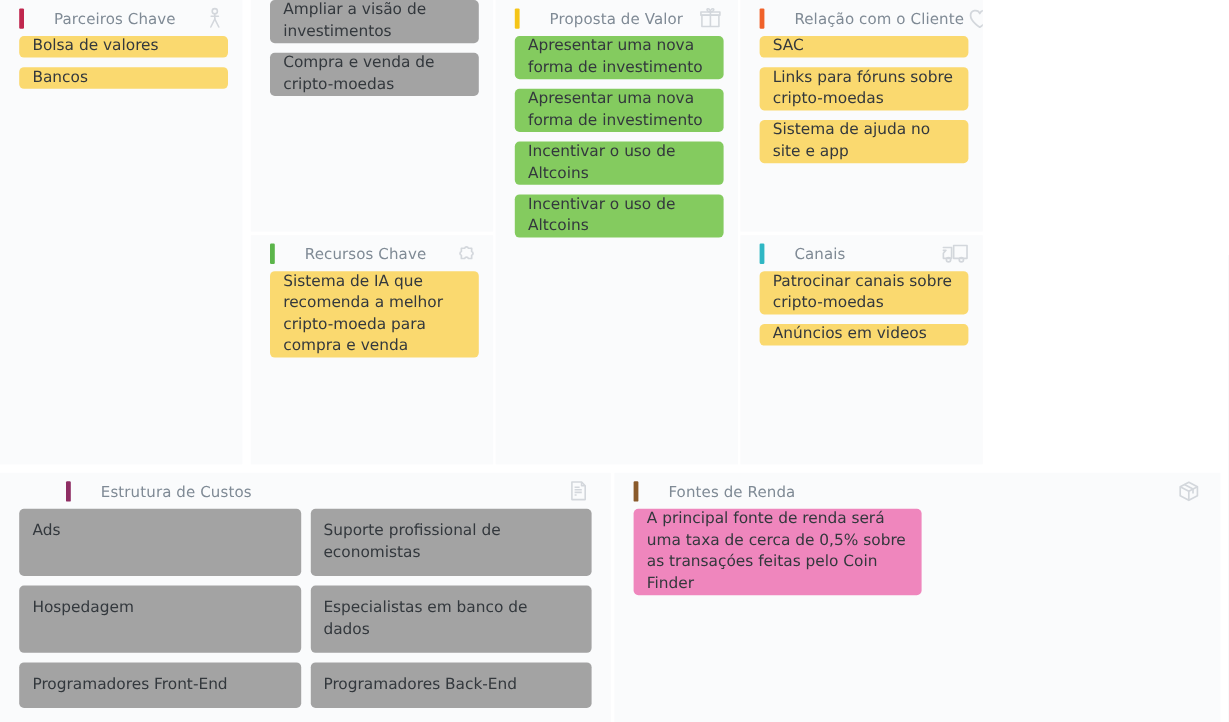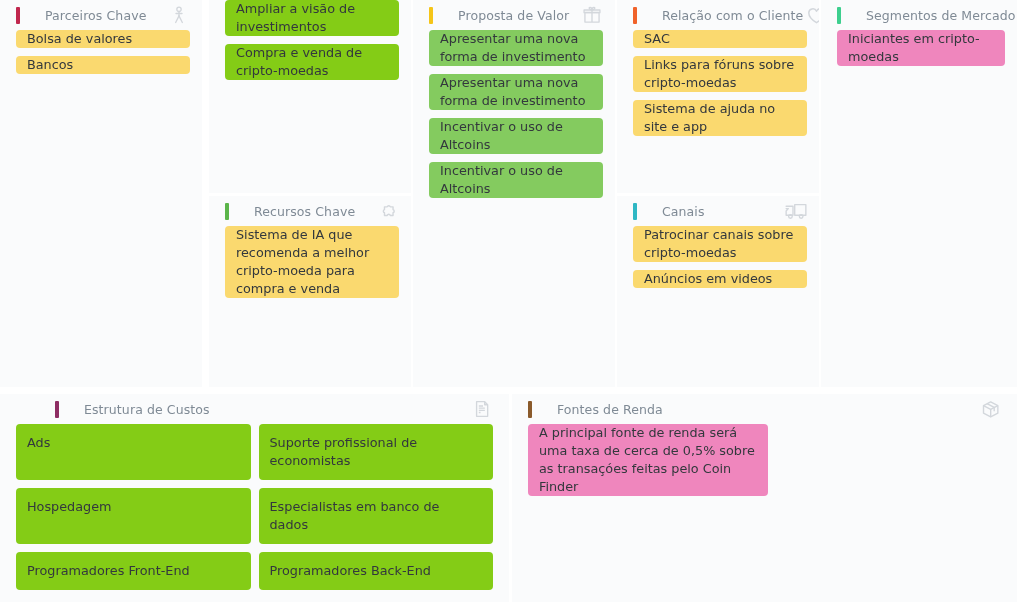--- a/index.html
+++ b/index.html
@@ -75,21 +75,21 @@
   .card {
     border-radius: 4px;
     padding: 0 11px;
     margin-bottom: 8px;
     font-size: 12.8px;
     line-height: 18px;
     color: #33383d;
     word-wrap: break-word;
   }
   .card.yellow { background: #fad96f; }
-  .card.blue   { background: #84cc16; }
+  .card.blue   { background: #a3a3a3; }
   .card.green  { background: #84cb5f; }
   .card.pink   { background: #ef86bd; }
 
   
   .card-grid {
     display: flex;
     flex-wrap: wrap;
     gap: 0 8px;
   }
   .card-grid .card {
@@ -197,37 +197,20 @@
           <circle cx="20" cy="17.4" r="2.1"></circle>
         </svg>
       </span>
     </div>
     <div class="panel-body">
       <div class="card yellow">Patrocinar canais sobre cripto-moedas</div>
       <div class="card yellow">Anúncios em videos</div>
     </div>
   </section>
 
-  <section class="panel" style="left:821px; top:0px; width:196px; height:387px;">
-    <div class="panel-head">
-      <span class="accent" style="background:#3dcf8e"></span>
-      <span class="panel-title">Segmentos de Mercado</span>
-      <span class="head-icon">
-        <svg width="21" height="21" viewBox="0 0 24 24" fill="none" stroke="currentColor" stroke-width="1.6" stroke-linejoin="round">
-          <circle cx="12" cy="12" r="8.6"></circle>
-          <path d="M12 12 L12 3.4 A8.6 8.6 0 0 1 20.6 12 z" fill="currentColor" stroke="none"></path>
-          <path d="M12 12 L20.6 12"></path>
-          <path d="M12 12 L12 3.4"></path>
-        </svg>
-      </span>
-    </div>
-    <div class="panel-body">
-      <div class="card pink">Iniciantes em cripto-moedas</div>
-    </div>
-  </section>
 
   <section class="panel" style="left:0px; top:394px; width:509px; height:208px;">
     <div class="panel-head" style="padding-right:14px;margin-left:39px;">
       <span class="accent" style="background:#8e2d63"></span>
       <span class="panel-title">Estrutura de Custos</span>
       <span class="head-icon">
         <svg width="20" height="20" viewBox="0 0 24 24" fill="none" stroke="currentColor" stroke-width="1.6" stroke-linejoin="round">
           <path d="M5.5 3.2 L15.2 3.2 L18.8 6.9 L18.8 20.8 L5.5 20.8 z"></path>
           <path d="M15.2 3.2 L15.2 6.9 L18.8 6.9"></path>
           <path d="M8.2 8.4 L13.2 8.4 M8.2 11 L15.4 11 M8.2 13.6 L15.4 13.6 M8.2 16.2 L10.2 16.2"></path>

